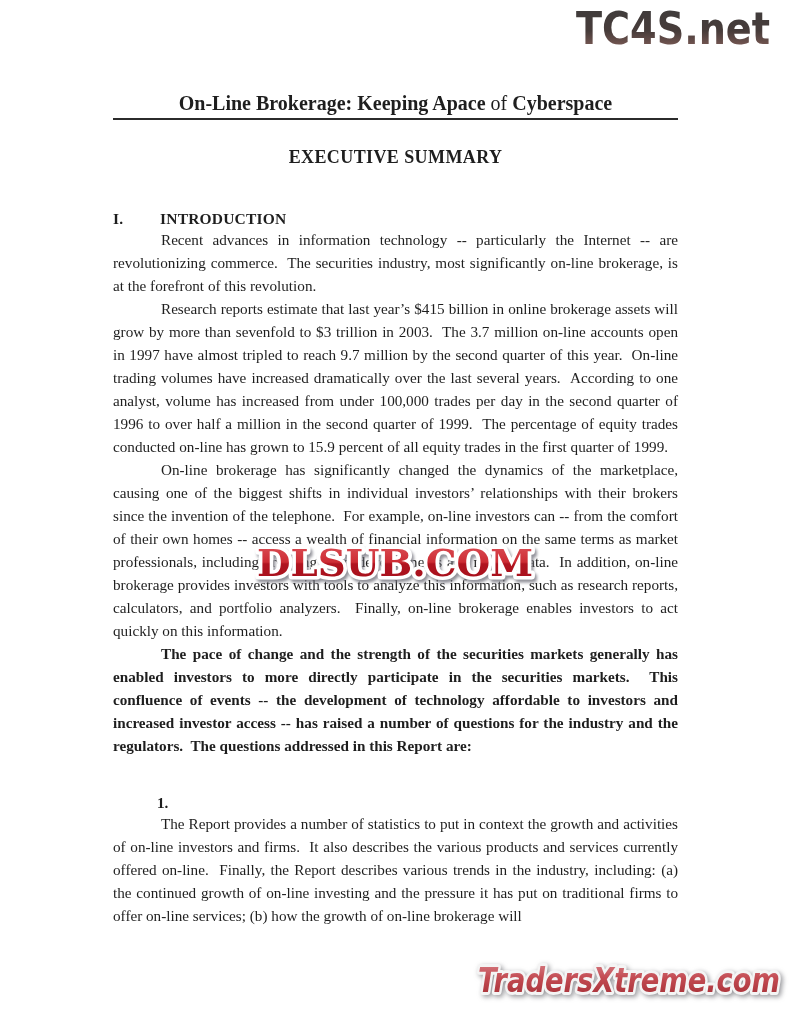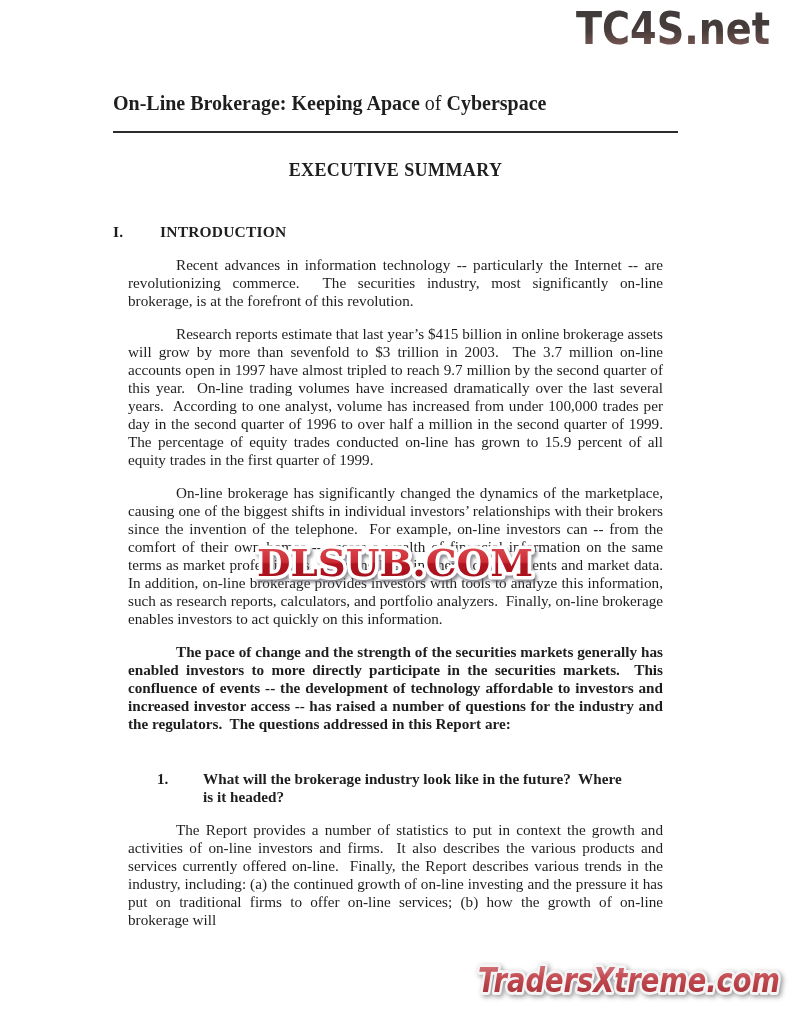--- a/index.html
+++ b/index.html
@@ -11,22 +11,22 @@
     font-family:"Liberation Serif", serif;
     color:#1e1e1e;
   }
   .content{
     position:absolute;
     left:113px;top:0;
     width:565px;
   }
   .doc-title{
     padding-top:92px;
-    padding-bottom:16px;
-    text-align:left;
+    padding-bottom:3px;
+    text-align:center;
     font-size:20px;
     font-weight:bold;
     border-bottom:2px solid #2b2b2b;
     white-space:nowrap;
   }
   .doc-title .light{font-weight:normal;}
   .doc-subtitle{
     margin-top:27px;
     text-align:center;
     font-size:18px;
@@ -35,23 +35,23 @@
   }
   .section-heading{
     margin-top:42px;
     display:flex;
     font-size:15.5px;
     font-weight:bold;
     letter-spacing:.2px;
   }
   .section-heading .numeral{width:47px;flex-shrink:0;}
   p.body-par{
-    margin:15px;
+    margin:0;
     font-size:15.2px;
-    line-height:18px;
+    line-height:23px;
     text-align:justify;
     text-indent:48px;
     white-space:pre-wrap;
   }
   .mt-a{margin-top:19px;}
   .mt-b{margin-top:18.5px;}
   .mt-c{margin-top:19.5px;}
   .mt-d{margin-top:20px;font-weight:bold;}
   .question{
     margin-top:37px;
@@ -95,21 +95,20 @@
     <span>INTRODUCTION</span>
   </div>
 
   <p class="body-par mt-a">Recent advances in information technology -- particularly the Internet -- are revolutionizing commerce.  The securities industry, most significantly on-line brokerage, is at the forefront of this revolution.</p>
   <p class="body-par mt-b">Research reports estimate that last year’s $415 billion in online brokerage assets will grow by more than sevenfold to $3 trillion in 2003.  The 3.7 million on-line accounts open in 1997 have almost tripled to reach 9.7 million by the second quarter of this year.  On-line trading volumes have increased dramatically over the last several years.  According to one analyst, volume has increased from under 100,000 trades per day in the second quarter of 1996 to over half a million in the second quarter of 1999.  The percentage of equity trades conducted on-line has grown to 15.9 percent of all equity trades in the first quarter of 1999.</p>
   <p class="body-par mt-c">On-line brokerage has significantly changed the dynamics of the marketplace, causing one of the biggest shifts in individual investors’ relationships with their brokers since the invention of the telephone.  For example, on-line investors can -- from the comfort of their own homes -- access a wealth of financial information on the same terms as market professionals, including breaking news developments and market data.  In addition, on-line brokerage provides investors with tools to analyze this information, such as research reports, calculators, and portfolio analyzers.  Finally, on-line brokerage enables investors to act quickly on this information.</p>
   <p class="body-par mt-d">The pace of change and the strength of the securities markets generally has enabled investors to more directly participate in the securities markets.  This confluence of events -- the development of technology affordable to investors and increased investor access -- has raised a number of questions for the industry and the regulators.  The questions addressed in this Report are:</p>
 
   <div class="question">
     <span class="q-num">1.</span>
-    <span class="q-text">What will the brokerage industry look like in the future?  Where is it headed?</span>
   </div>
 
   <p class="body-par mt-a">The Report provides a number of statistics to put in context the growth and activities of on-line investors and firms.  It also describes the various products and services currently offered on-line.  Finally, the Report describes various trends in the industry, including: (a) the continued growth of on-line investing and the pressure it has put on traditional firms to offer on-line services; (b) how the growth of on-line brokerage will</p>
 
 </div>
 
 <div class="wm wm-top-right">
   <svg width="200" height="52" viewBox="0 0 200 52">
     <defs>
       <linearGradient id="tc4sGrad" x1="0" y1="0" x2="0" y2="1">

